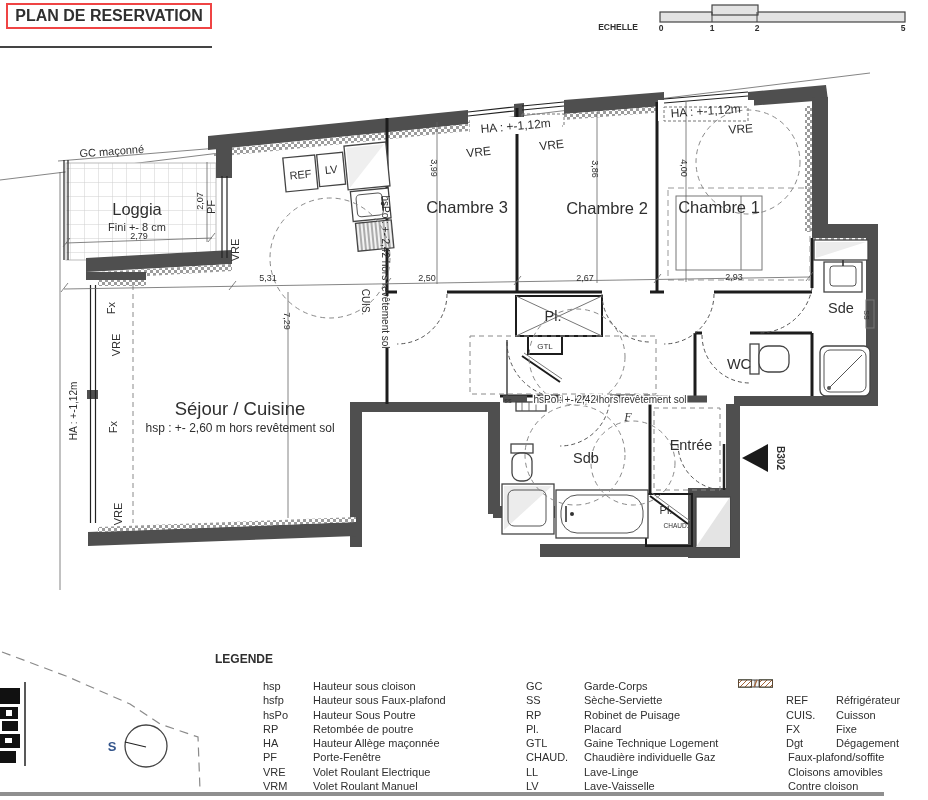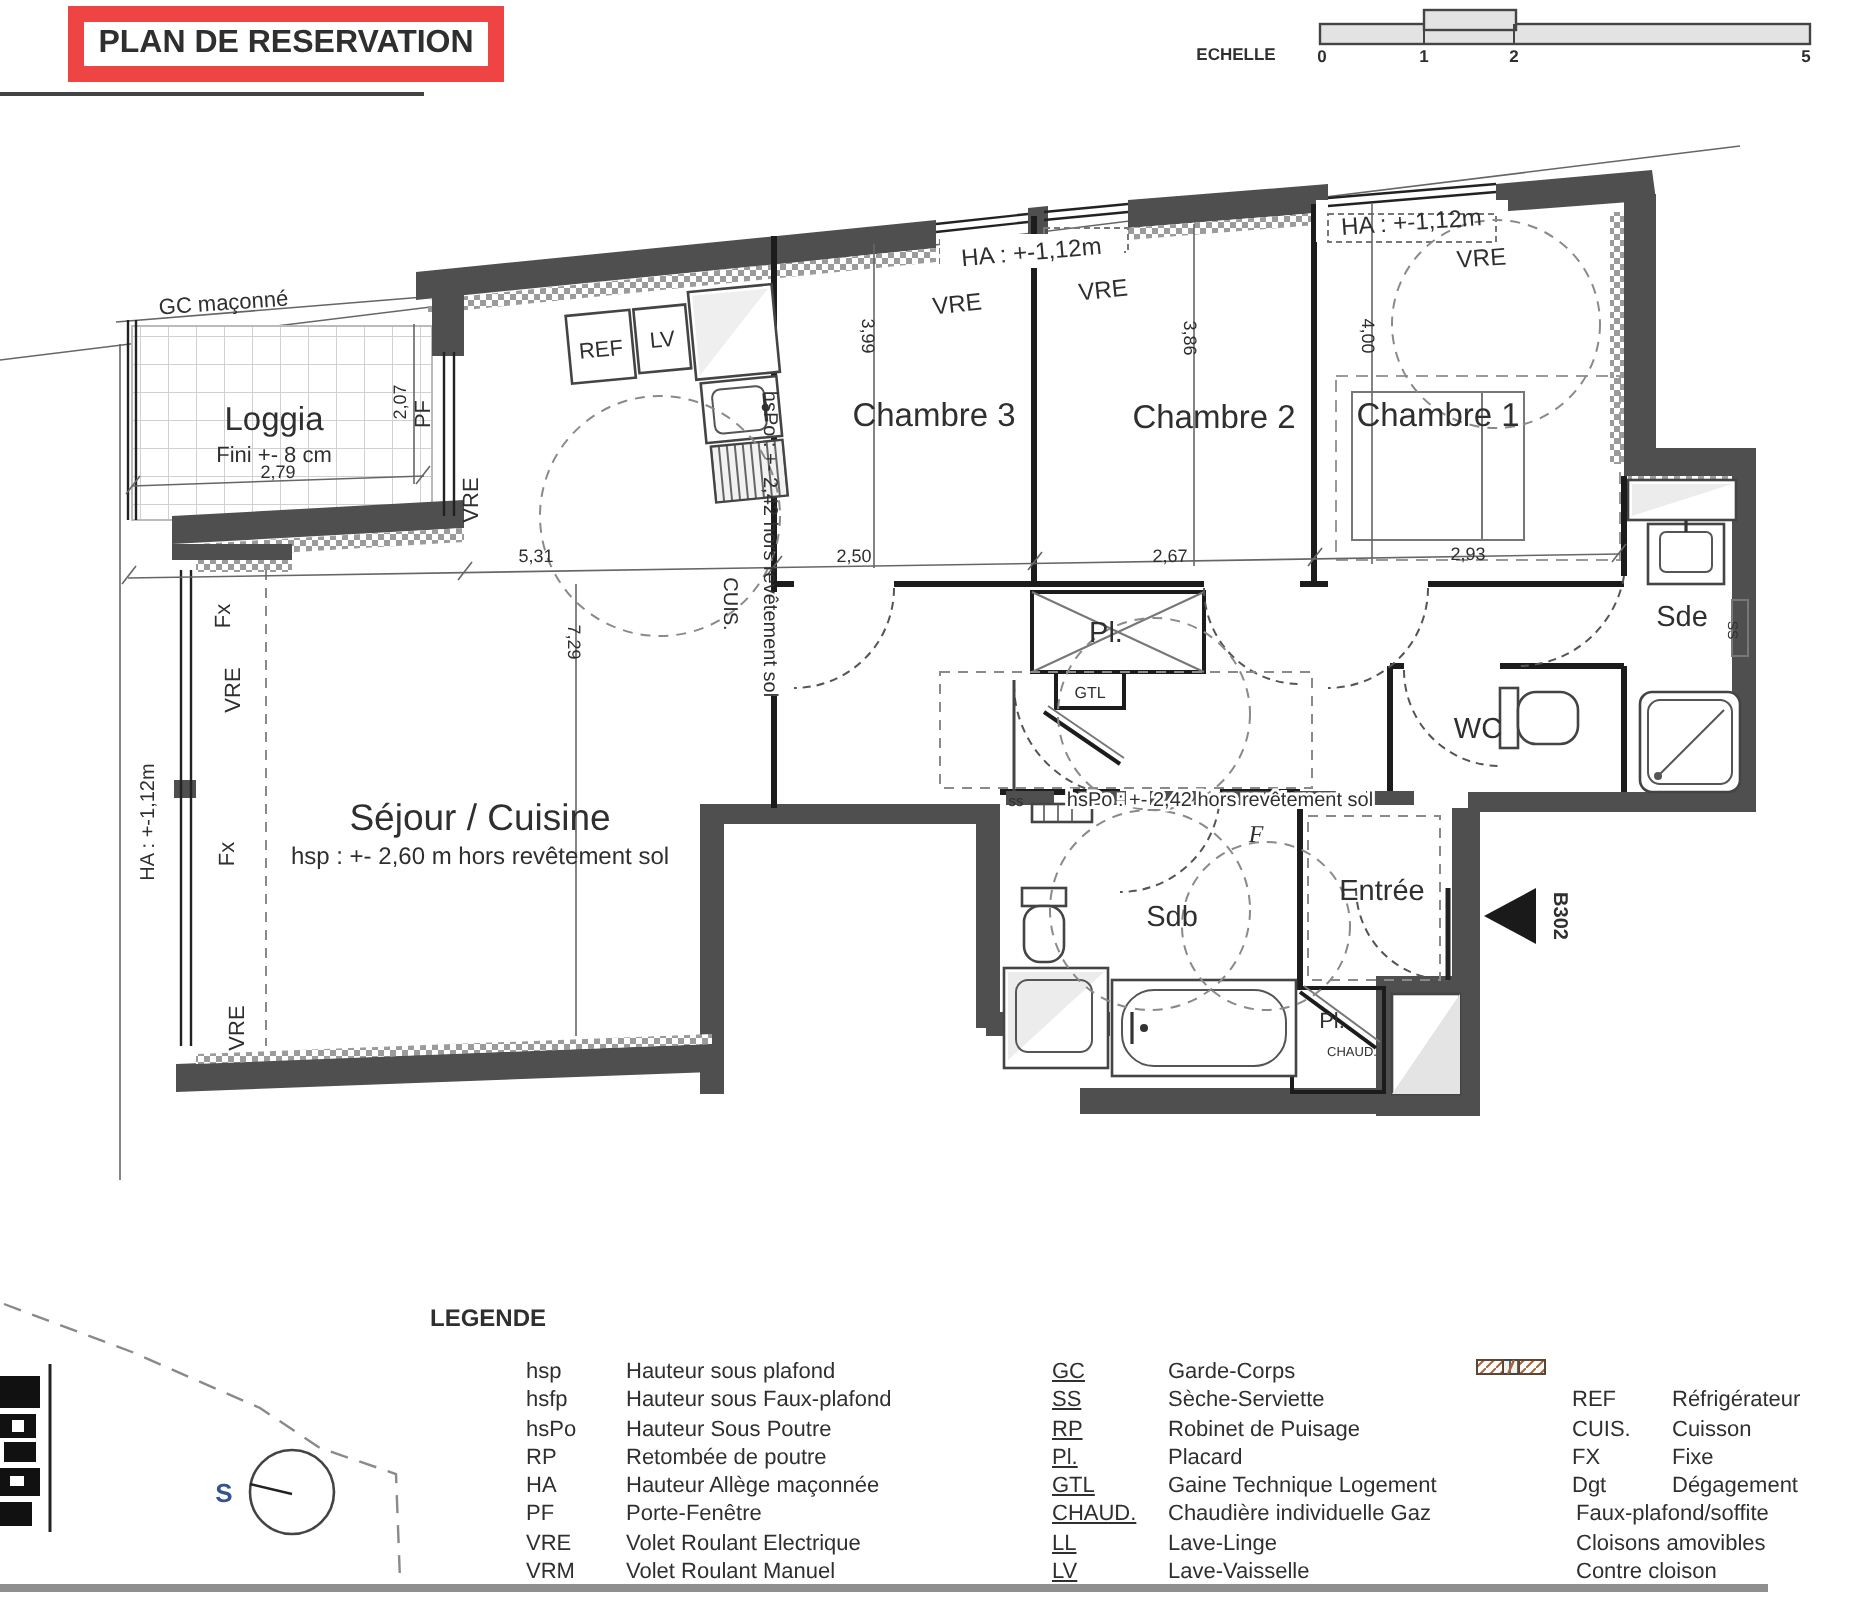--- a/index.html
+++ b/index.html
@@ -15,32 +15,32 @@
   .wall{fill:#4f4f4f;stroke:none;}
   .iw{stroke:#1c1c1c;stroke-width:3;fill:none;}
   .iw2{stroke:#1c1c1c;stroke-width:2;fill:none;}
   .win{stroke:#222;stroke-width:1.2;fill:none;}
   .dash{stroke:#8a8a8a;stroke-width:1;fill:none;stroke-dasharray:5 4;}
   .darc{stroke:#555;stroke-width:1;fill:none;stroke-dasharray:4 3;}
   .fix{stroke:#444;stroke-width:1.3;fill:#fff;}
   .fixl{stroke:#777;stroke-width:1;fill:none;}
   .halo{paint-order:stroke;stroke:#fff;stroke-width:3px;}
   
-  #titlebox{position:absolute;left:6px;top:3px;width:202px;height:22px;border:8px solid #ef4444;
-            display:flex;align-items:center;justify-content:center;font-weight:bold;font-size:16px;margin-left:28px;}
+  #titlebox{position:absolute;left:6px;top:3px;width:202px;height:22px;border:2px solid #ef4444;
+            display:flex;align-items:center;justify-content:center;font-weight:bold;font-size:16px;}
   #subtitle{position:absolute;left:0;top:27px;width:212px;text-align:center;font-weight:bold;font-size:15px;}
   #titlerule{position:absolute;left:0;top:46px;width:212px;height:2px;background:#444;}
   
   #legend{position:absolute;left:0;top:0;width:928px;height:800px;pointer-events:none;font-size:11px;}
   .lhead{position:absolute;left:215px;top:652px;font-weight:bold;font-size:12px;}
   .lcol{position:absolute;top:679px;}
   .lrow{display:flex;height:14.3px;line-height:14.3px;white-space:nowrap;}
   .labbr{display:inline-block;padding-left:48px;}
   #lcol1{left:215px;} #lcol1 .labbr{width:50px;}
-  #lcol2{left:478px;} #lcol2 .labbr{width:58px;text-decoration:underline;}
+  #lcol2{left:478px;} #lcol2 .labbr{width:58px;}
   #lcol3{left:738px;} #lcol3 .labbr{width:50px;}
   .spacer{height:14.3px;}
   .lsw{display:inline-flex;width:50px;align-items:center;}
   #botbar{position:absolute;left:0;top:792px;width:884px;height:4px;background:#8f8f8f;}
 </style>
 </head>
 <body>
 
 <div id="stage">
 
@@ -352,21 +352,21 @@
   <span>PLAN DE RESERVATION</span>
 </div>
 <div id="titlerule"></div>
 
 <div id="legend">
   <div class="lhead">LEGENDE</div>
 
   <div class="lcol" id="lcol1">
     <div class="lrow">
           <span class="labbr">hsp</span>
-          <span class="ldef">Hauteur sous plafond</span>
+          <span class="ldef">Hauteur sous cloison</span>
         </div>
     <div class="lrow">
           <span class="labbr">hsfp</span>
           <span class="ldef">Hauteur sous Faux-plafond</span>
         </div>
     <div class="lrow">
           <span class="labbr">hsPo</span>
           <span class="ldef">Hauteur Sous Poutre</span>
         </div>
     <div class="lrow">

